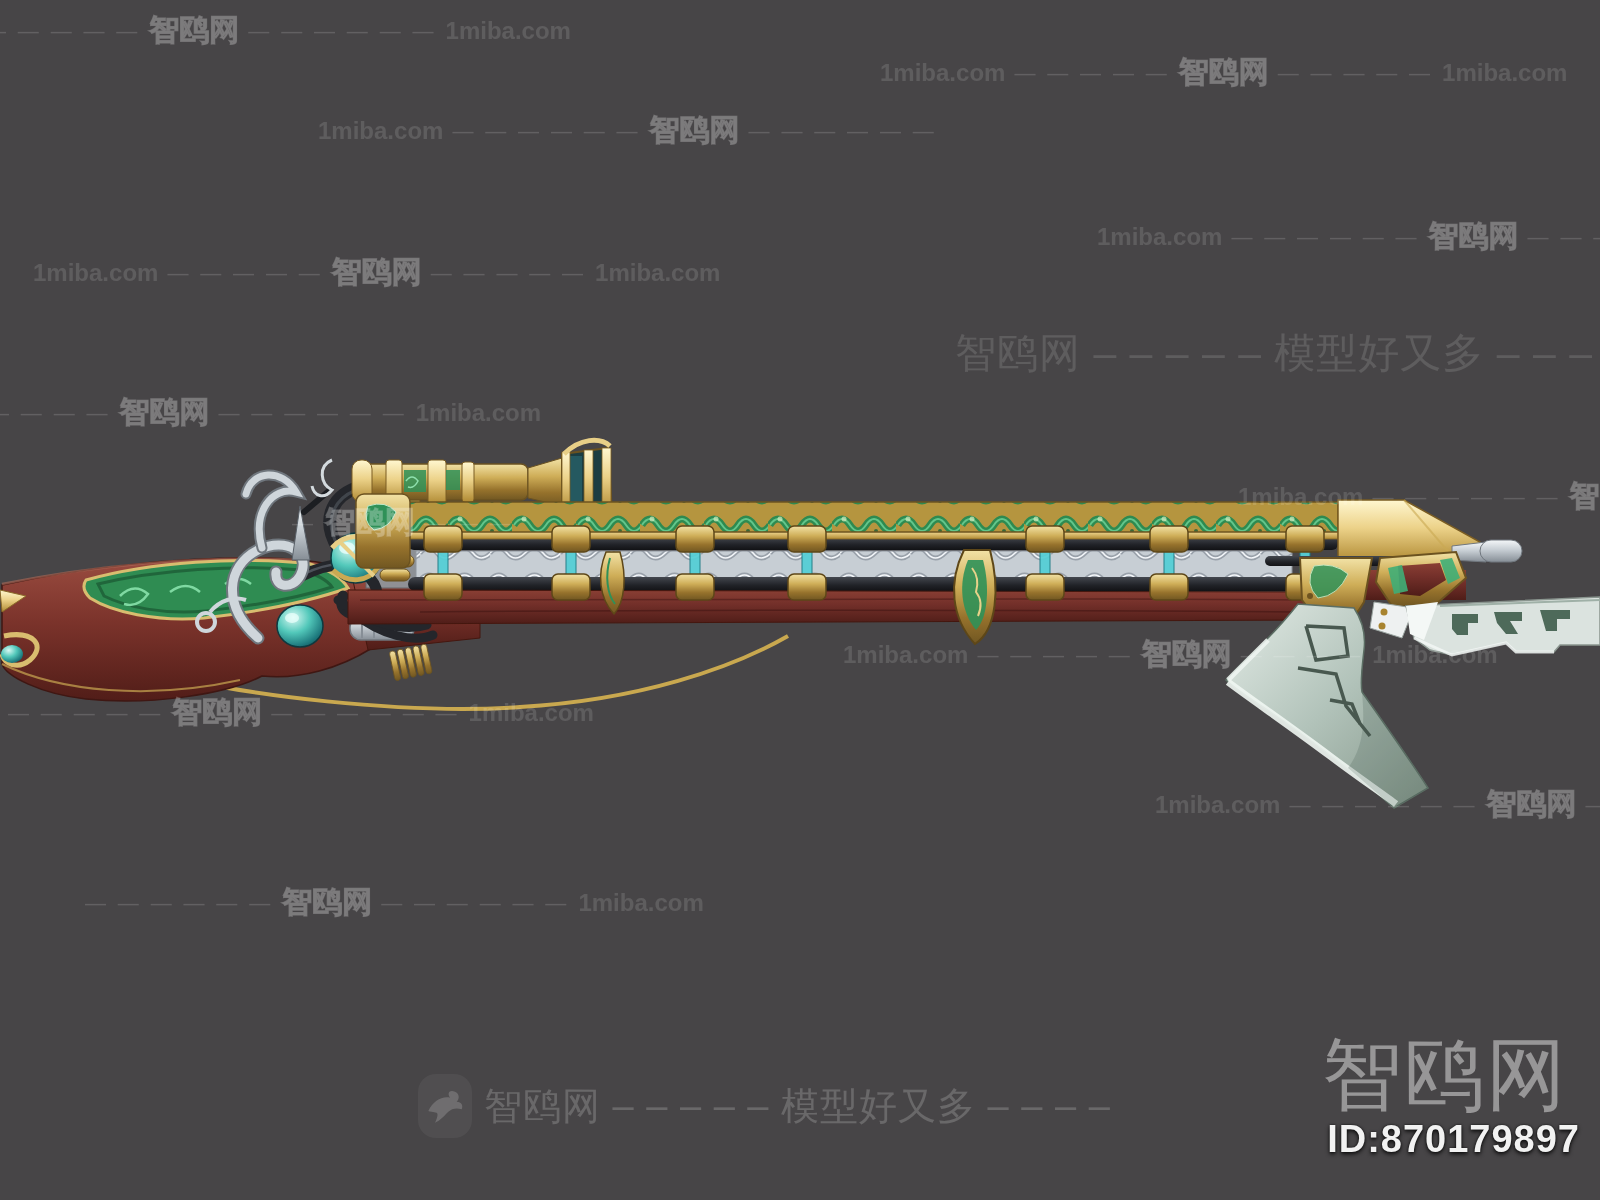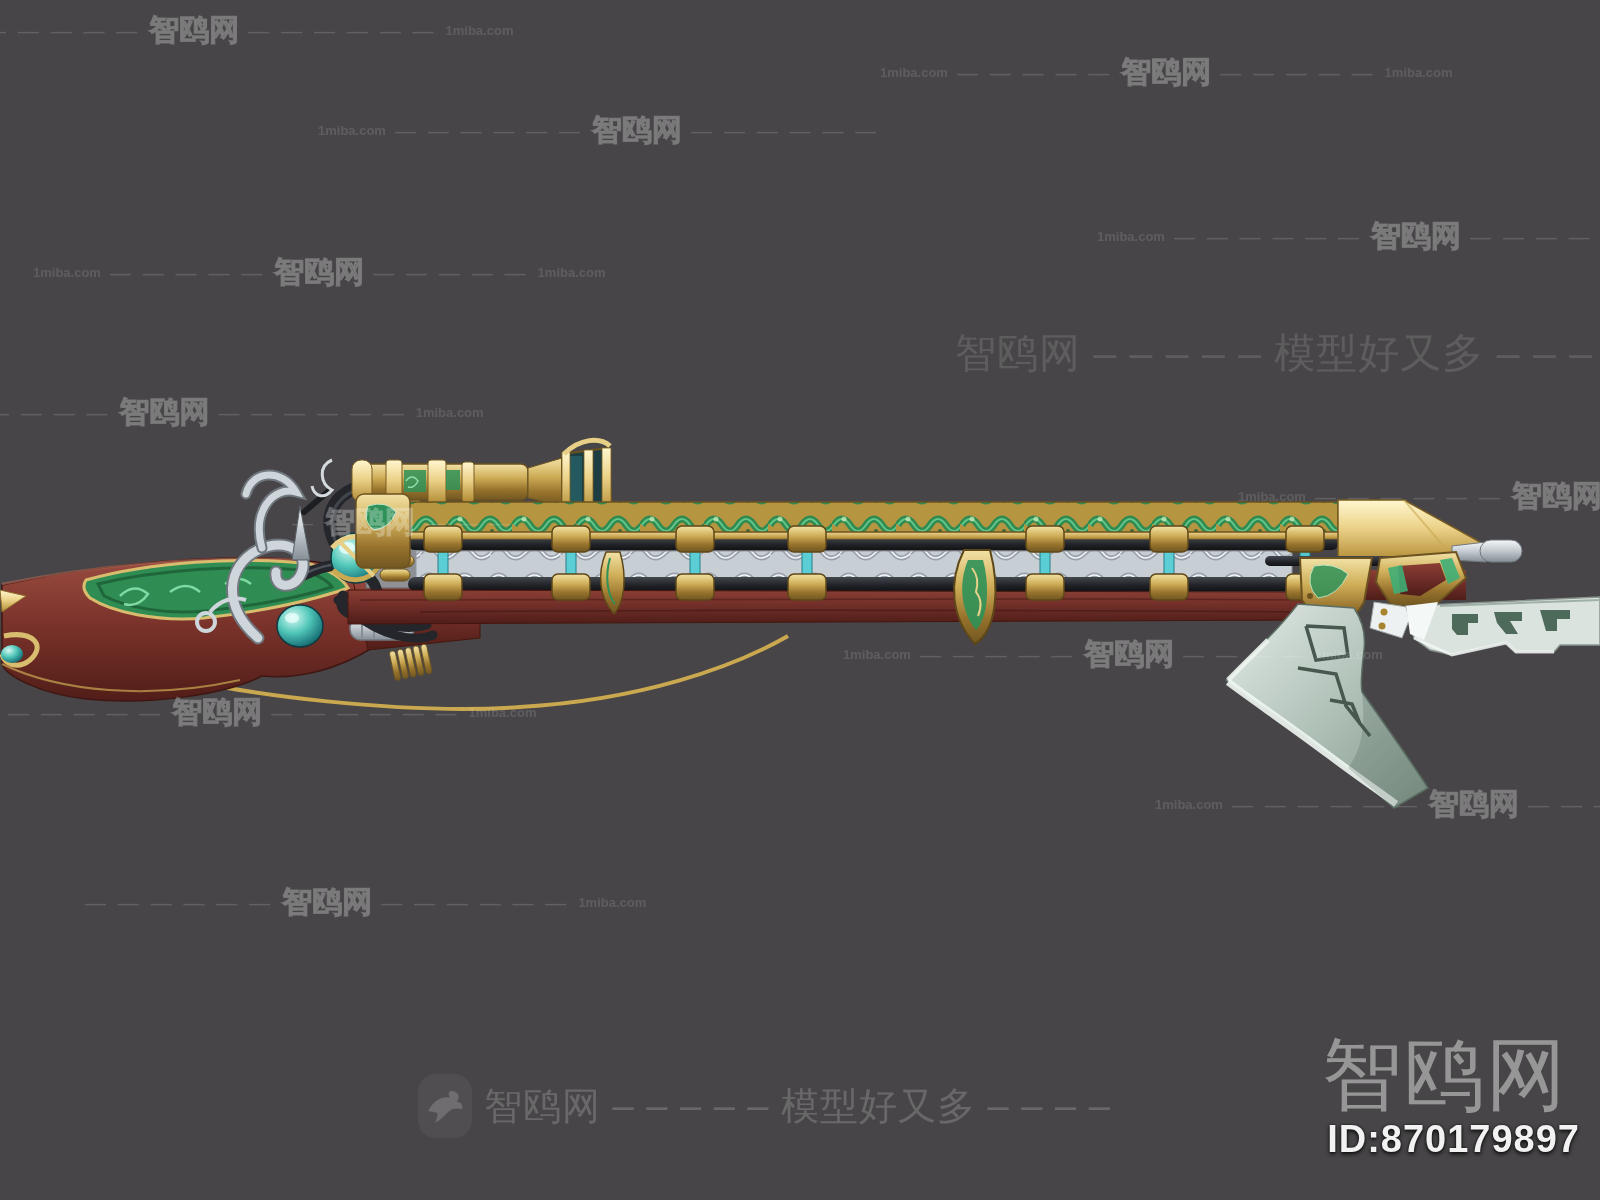--- a/index.html
+++ b/index.html
@@ -2,21 +2,21 @@
 <html><head>
 <meta charset="utf-8">
 <style>
   html,body{margin:0;padding:0;background:#2e2c2e;}
   #stage{position:relative;width:1600px;height:1200px;overflow:hidden;
          background:#474547;font-family:"Liberation Sans","DejaVu Sans",sans-serif;}
   
   .wm-row{position:absolute;display:flex;align-items:center;gap:9px;
           white-space:nowrap;z-index:5;pointer-events:none;}
   .wm-dash{font-size:21px;color:rgba(255,255,255,.15);letter-spacing:3px;}
-  .wm-domain{font-size:13px;color:rgba(255,255,255,.13);font-weight:600;}
+  .wm-domain{font-size:24px;color:rgba(255,255,255,.13);font-weight:600;}
   .wm-site{font-size:30px;font-weight:700;color:rgba(255,255,255,.07);
            -webkit-text-stroke:1.1px rgba(255,255,255,.24);}
   .wm-slogan{font-size:41px;color:rgba(255,255,255,.13);letter-spacing:1px;}
   
   .wm-badge{position:absolute;left:418px;top:1074px;display:flex;
             align-items:center;gap:12px;z-index:6;}
   .badge-blob{width:54px;height:64px;border-radius:18px;
               background:rgba(255,255,255,.05);display:flex;
               align-items:center;justify-content:center;}
   .badge-text{font-size:38px;color:rgba(255,255,255,.19);letter-spacing:1px;}

